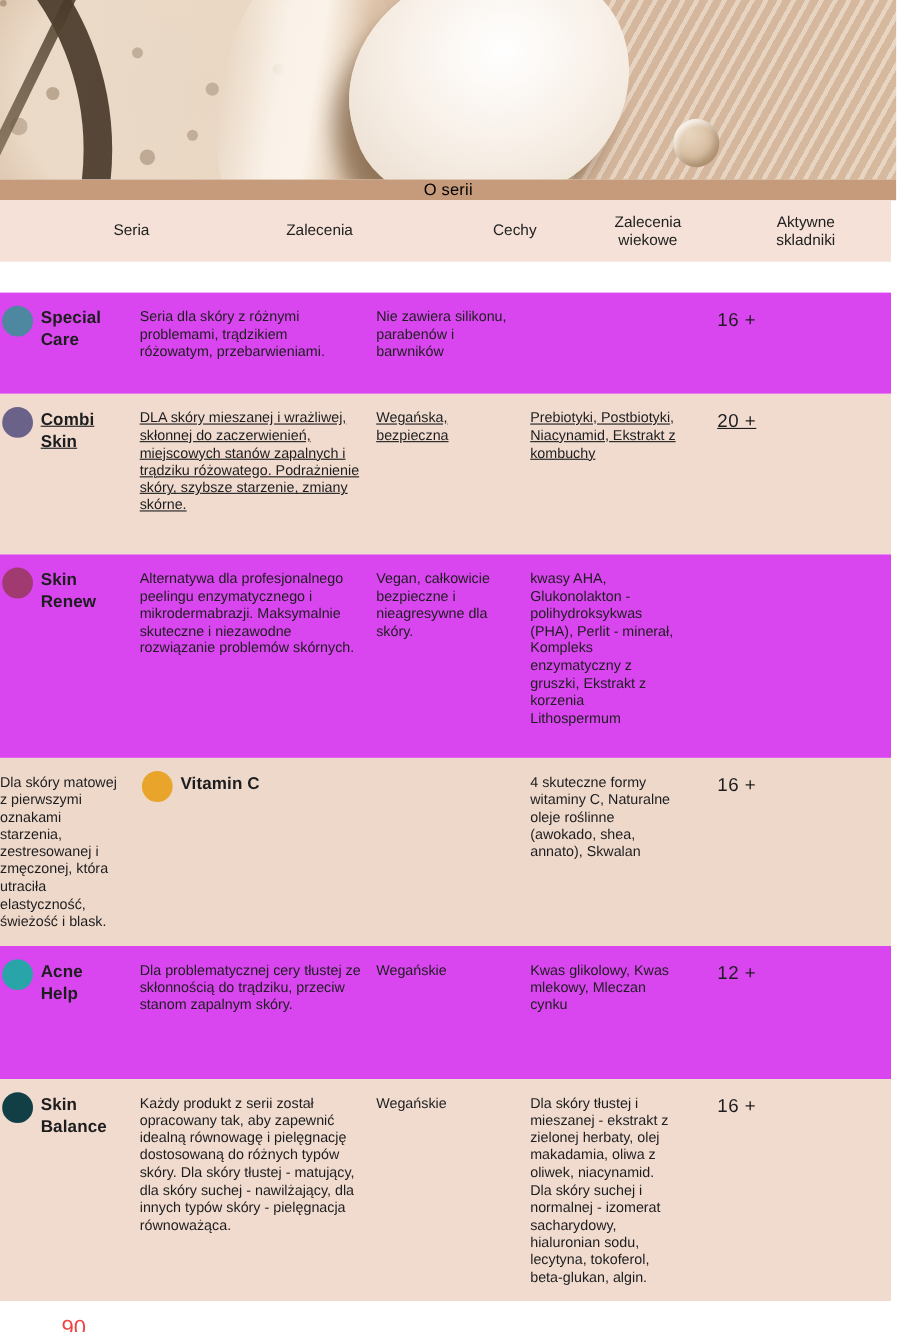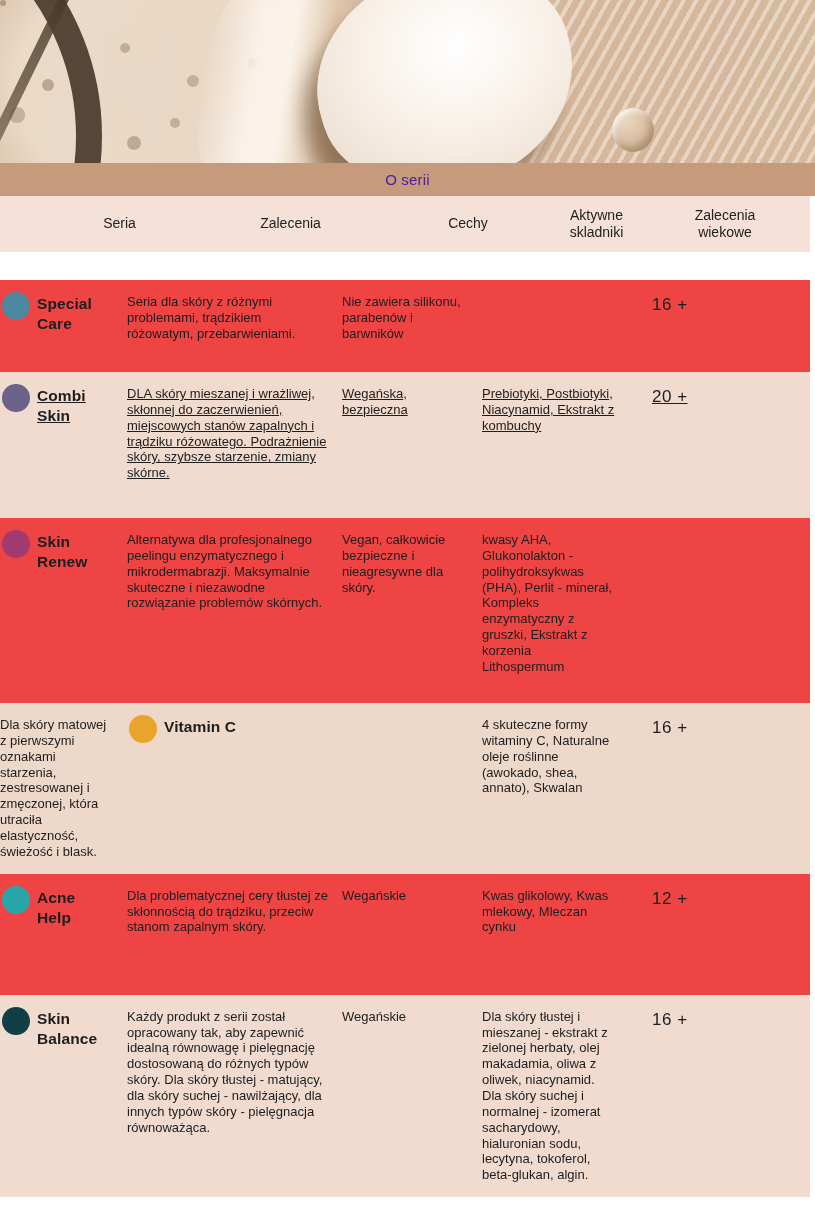--- a/index.html
+++ b/index.html
@@ -66,23 +66,23 @@
                14px 112px 0 5px rgba(110,84,58,.3),
                122px 45px 0 2px rgba(110,84,58,.32),
                131px 140px 0 4px rgba(110,84,58,.35),
                190px 78px 0 3px rgba(110,84,58,.3),
                172px 120px 0 2px rgba(110,84,58,.32),
                250px 60px 0 2px rgba(110,84,58,.22);
   }
 
   
   .title-bar{
-    height:33px;background:#c59b7c;
+    height:19px;background:#c59b7c;
     display:flex;align-items:center;justify-content:center;
-    font-size:15px;letter-spacing:.2px;color:#4c1d95;
+    font-size:15px;letter-spacing:.2px;color:#000000;
   }
 
   
   .grid{
     display:grid;
     grid-template-columns:127px 215px 140px 147px 1fr;
     box-sizing:border-box;
     padding-left:56px;
     width:810px;
   }
@@ -93,21 +93,21 @@
     font-size:14px;color:#222;
   }
   .header-cell{text-align:center;line-height:1.25;}
   .header-cell .narrow{display:block;max-width:84px;margin:0 auto;}
   .hc-skladniki{padding-right:30px;}
   .hc-wiekowe{padding-right:45px;}
 
   .spacer{height:28px;background:#ffffff;}
 
   .row{
-    background:#ef4444;
+    background:#d946ef;
     padding:14px 0;
     box-sizing:border-box;
     font-size:13px;line-height:1.22;
   }
   .row.shaded{background:#f0dbce;}
   .row.shaded-b{background:#eed8ca;}
   .r1{min-height:92px;}
   .r2{min-height:146px;text-decoration:underline;}
   .r3{min-height:185px;}
   .r4{min-height:138px;}
@@ -155,25 +155,25 @@
   </div>
 
   <div class="title-bar" style="background-color: rgb(197, 155, 124);">
     <span>O serii</span>
   </div>
 
   <div class="grid header-row" style="background-color: rgb(245, 225, 215);">
     <div class="header-cell">Seria</div>
     <div class="header-cell">Zalecenia</div>
     <div class="header-cell">Cechy</div>
+    <div class="header-cell hc-wiekowe">
+        <span class="narrow">Zalecenia wiekowe</span>
+      </div>
     <div class="header-cell hc-skladniki">
         <span class="narrow">Aktywne skladniki</span>
-      </div>
-    <div class="header-cell hc-wiekowe">
-        <span class="narrow">Zalecenia wiekowe</span>
       </div>
   </div>
 
   <div class="spacer"></div>
 
   <div class="grid row r1">
     <div class="cell cell-name">
       <span class="dot" style="background-color: rgb(78, 135, 160);"></span>
       <span class="series-name">Special
 Care</span>

